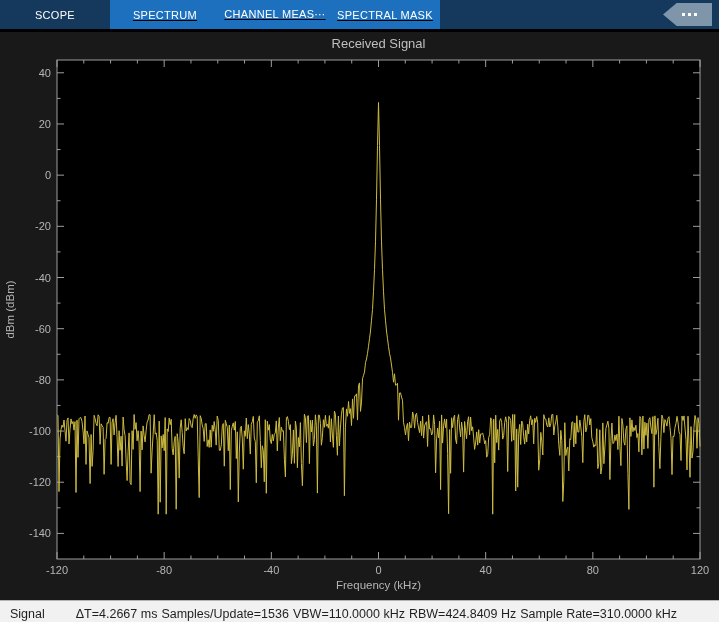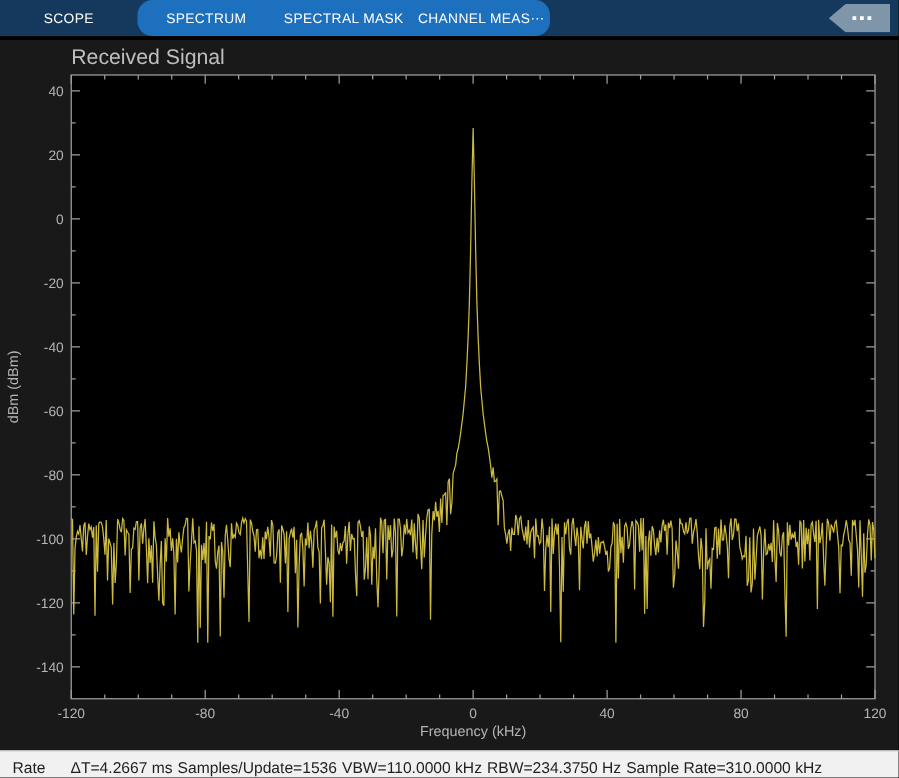--- a/index.html
+++ b/index.html
@@ -2,56 +2,56 @@
 <html><head>
 <meta charset="utf-8">
 <style>
   html,body{margin:0;padding:0;background:#000;}
   body{width:719px;height:622px;overflow:hidden;position:relative;
        font-family:"Liberation Sans",sans-serif;-webkit-font-smoothing:antialiased;}
   .app{position:absolute;inset:0;display:flex;flex-direction:column;}
 
   
   .toolbar{height:29px;background:#15395c;display:flex;align-items:stretch;flex:none;}
-  .tabgroup{display:flex;align-items:stretch;border-radius:12px;}
-  .tabgroup.highlight{background:#1d70bd;}
+  .tabgroup{display:flex;align-items:stretch;}
+  .tabgroup.highlight{background:#1d70bd;text-decoration:underline;}
   .tab{width:110px;display:flex;align-items:center;justify-content:center;
        color:#ffffff;font-size:11px;letter-spacing:.3px;cursor:pointer;white-space:nowrap;}
   .toolbar-spacer{flex:1;}
   .overflow-btn{border:0;margin:3px 7px 3px 0;width:49px;height:23px;background:#7e95aa;
        clip-path:polygon(0 50%,28% 0,100% 0,100% 100%,28% 100%);
        display:flex;align-items:center;justify-content:center;padding-left:10px;cursor:pointer;}
   .overflow-btn i{display:block;width:3px;height:3px;background:#ffffff;margin:0 1.5px;}
 
   
   .figure{position:relative;height:568px;background:#191919;border-top:3px solid #000;flex:none;}
-  .chart-title{position:absolute;top:4px;left:57px;width:643px;text-align:left;
-       color:#bfbfbf;font-size:17px;}
+  .chart-title{position:absolute;top:4px;left:57px;width:643px;text-align:center;
+       color:#bfbfbf;font-size:13px;}
   #chart-svg{position:absolute;top:0;left:0;}
 
   
   .statusbar{height:25px;background:#f1f1f1;border-top:1px solid #b5b5b5;
        display:flex;align-items:center;padding-left:10px;flex:none;
        font-size:12.5px;color:#1f1f1f;white-space:nowrap;overflow:hidden;}
-  .statusbar .sep30{margin-left:20px;}
+  .statusbar .sep30{margin-left:31px;}
   .statusbar .sep13{margin-left:4px;}
 </style>
 </head>
 <body>
 
 <div class="app">
 
   <div class="toolbar">
     <div class="tabgroup">
       <div class="tab">SCOPE</div>
     </div>
     <div class="tabgroup highlight">
       <div class="tab">SPECTRUM</div>
+      <div class="tab">CHANNEL MEAS⋯</div>
       <div class="tab">SPECTRAL MASK</div>
-      <div class="tab">CHANNEL MEAS⋯</div>
     </div>
     <div class="toolbar-spacer"></div>
     <button class="overflow-btn">
       <span style="display:flex">
           <i></i>
           <i></i>
           <i></i>
         </span>
     </button>
   </div>
@@ -165,21 +165,21 @@
         <text x="51" y="403.05128205128204" fill="#b5b5b5" font-size="11" text-anchor="end">-100</text>
         <text x="51" y="454.2307692307692" fill="#b5b5b5" font-size="11" text-anchor="end">-120</text>
         <text x="51" y="505.4102564102564" fill="#b5b5b5" font-size="11" text-anchor="end">-140</text>
         <text x="378.5" y="557" fill="#b5b5b5" font-size="11.5" text-anchor="middle">Frequency (kHz)</text>
         <text x="14" y="277.5" fill="#b5b5b5" font-size="11.5" text-anchor="middle" transform="rotate(-90 14 277.5)">dBm (dBm)</text>
         <polyline points="57.0,382.7 58.0,383.7 59.0,459.6 60.0,407.0 61.0,397.5 62.0,393.1 63.0,395.3 64.0,388.0 65.0,398.9 66.0,409.2 67.0,388.5 68.0,385.9 69.0,412.0 70.0,397.4 71.0,386.9 72.0,391.8 73.0,389.5 74.0,398.1 75.0,389.6 76.0,460.5 77.0,388.2 78.0,425.4 79.0,386.8 80.0,385.6 81.0,385.9 82.0,389.5 83.0,398.7 84.0,411.8 85.0,384.0 86.0,432.4 87.0,398.9 88.0,402.3 89.0,405.8 90.1,451.6 91.1,402.5 92.1,434.4 93.1,418.4 94.1,383.3 95.1,386.4 96.1,391.5 97.1,393.8 98.1,382.8 99.1,384.3 100.1,412.3 101.1,391.8 102.1,393.8 103.1,395.4 104.1,442.3 105.1,407.3 106.1,406.3 107.1,390.6 108.1,391.4 109.1,385.5 110.1,385.3 111.1,432.4 112.1,390.4 113.1,386.7 114.1,402.9 115.1,390.8 116.1,383.3 117.1,406.0 118.1,434.5 119.1,398.7 120.1,418.3 121.1,404.2 122.1,434.1 123.1,385.0 124.1,397.9 125.1,403.9 126.1,427.8 127.1,448.6 128.1,419.7 129.1,400.9 130.1,450.4 131.1,452.6 132.1,398.7 133.1,417.4 134.1,382.5 135.1,397.3 136.1,390.6 137.1,408.8 138.1,398.7 139.1,411.2 140.1,459.6 141.1,399.1 142.1,417.9 143.1,393.9 144.1,403.5 145.1,409.9 146.1,398.8 147.1,390.1 148.1,388.0 149.1,382.6 150.1,382.9 151.1,441.2 152.1,419.1 153.1,402.8 154.2,382.7 155.2,402.2 156.2,400.9 157.2,408.2 158.2,482.2 159.2,389.1 160.2,470.2 161.2,403.9 162.2,415.9 163.2,402.5 164.2,418.7 165.2,385.5 166.2,482.2 167.2,396.9 168.2,399.5 169.2,386.0 170.2,392.7 171.2,387.3 172.2,416.8 173.2,422.9 174.2,409.7 175.2,404.4 176.2,477.2 177.2,401.7 178.2,409.7 179.2,446.1 180.2,396.2 181.2,387.8 182.2,400.4 183.2,414.9 184.2,421.8 185.2,386.7 186.2,399.0 187.2,395.7 188.2,397.7 189.2,386.5 190.2,388.3 191.2,394.3 192.2,395.7 193.2,386.3 194.2,382.5 195.2,386.3 196.2,382.9 197.2,384.7 198.2,425.2 199.2,465.6 200.2,383.7 201.2,386.3 202.2,393.0 203.2,396.6 204.2,409.4 205.2,391.8 206.2,391.6 207.2,414.5 208.2,407.8 209.2,415.4 210.2,397.9 211.2,415.2 212.2,393.3 213.2,399.3 214.2,389.5 215.2,397.8 216.2,413.1 217.2,384.1 218.3,388.4 219.3,418.3 220.3,418.4 221.3,412.9 222.3,393.9 223.3,391.5 224.3,434.2 225.3,388.3 226.3,391.6 227.3,395.7 228.3,418.7 229.3,393.0 230.3,457.6 231.3,398.8 232.3,394.2 233.3,390.9 234.3,398.2 235.3,389.5 236.3,426.6 237.3,399.8 238.3,469.9 239.3,420.1 240.3,396.4 241.3,394.2 242.3,406.9 243.3,437.2 244.3,398.8 245.3,404.3 246.3,386.0 247.3,406.6 248.3,392.6 249.3,401.7 250.3,422.1 251.3,392.3 252.3,389.6 253.3,384.4 254.3,406.0 255.3,409.4 256.3,450.8 257.3,390.2 258.3,388.6 259.3,383.8 260.3,408.5 261.3,435.8 262.3,413.8 263.3,418.5 264.3,449.8 265.3,387.7 266.3,461.3 267.3,389.2 268.3,398.2 269.3,392.6 270.3,408.0 271.3,411.6 272.3,402.4 273.3,408.9 274.3,402.3 275.3,400.9 276.3,388.9 277.3,418.9 278.3,395.9 279.3,385.5 280.3,408.7 281.3,395.2 282.4,399.2 283.4,398.8 284.4,427.2 285.4,445.0 286.4,385.8 287.4,384.6 288.4,389.3 289.4,397.6 290.4,392.6 291.4,431.7 292.4,422.3 293.4,397.9 294.4,431.3 295.4,389.1 296.4,396.3 297.4,435.7 298.4,405.5 299.4,414.9 300.4,390.6 301.4,431.5 302.4,453.7 303.4,420.0 304.4,382.2 305.4,385.8 306.4,410.6 307.4,384.2 308.4,383.7 309.4,431.6 310.4,388.3 311.4,400.0 312.4,388.0 313.4,414.0 314.4,407.7 315.4,382.8 316.4,393.7 317.4,461.1 318.4,383.2 319.4,383.2 320.4,391.2 321.4,413.2 322.4,405.3 323.4,387.7 324.4,395.3 325.4,383.3 326.4,394.2 327.4,392.2 328.4,396.2 329.4,383.6 330.4,409.9 331.4,386.7 332.4,403.1 333.4,415.3 334.4,379.2 335.4,382.2 336.4,403.7 337.4,423.3 338.4,384.0 339.4,413.9 340.4,396.8 341.4,382.8 342.4,376.0 343.4,375.5 344.4,463.7 345.4,395.8 346.5,376.9 347.5,384.3 348.5,369.5 349.5,381.4 350.5,376.7 351.5,393.5 352.5,366.9 353.5,386.3 354.5,364.1 355.5,364.0 356.5,361.8 357.5,388.1 358.5,353.7 359.5,350.9 360.5,379.4 361.5,370.2 362.5,346.8 363.5,343.3 364.5,340.1 365.5,330.6 366.5,327.0 367.5,321.4 368.5,314.4 369.5,306.7 370.5,299.0 371.5,288.2 372.5,277.5 373.5,259.3 374.5,237.5 375.5,209.8 376.5,167.2 377.5,113.5 378.5,70.5 379.5,113.5 380.5,167.2 381.5,209.8 382.5,237.5 383.5,259.3 384.5,277.5 385.5,288.2 386.5,299.0 387.5,306.7 388.5,314.4 389.5,321.4 390.5,325.9 391.5,333.0 392.5,340.4 393.5,350.2 394.5,341.8 395.5,353.3 396.5,352.9 397.5,351.2 398.5,388.2 399.5,361.0 400.5,360.8 401.5,365.0 402.5,368.2 403.5,390.3 404.5,395.5 405.5,403.0 406.5,394.8 407.5,391.4 408.5,408.7 409.5,390.1 410.5,395.5 411.6,395.5 412.6,380.0 413.6,383.8 414.6,396.1 415.6,382.9 416.6,381.3 417.6,390.5 418.6,395.9 419.6,400.6 420.6,389.2 421.6,403.6 422.6,384.1 423.6,406.1 424.6,394.0 425.6,391.1 426.6,389.7 427.6,414.5 428.6,382.9 429.6,396.9 430.6,396.6 431.6,403.0 432.6,401.4 433.6,382.9 434.6,392.4 435.6,440.8 436.6,406.9 437.6,396.1 438.6,405.8 439.6,389.3 440.6,457.6 441.6,382.9 442.6,411.1 443.6,393.8 444.6,386.9 445.6,395.7 446.6,387.1 447.6,421.4 448.6,481.7 449.6,397.6 450.6,441.3 451.6,385.8 452.6,395.6 453.6,386.1 454.6,383.1 455.6,407.0 456.6,411.7 457.6,387.3 458.6,382.5 459.6,395.9 460.6,404.8 461.6,390.1 462.6,398.1 463.6,440.1 464.6,389.5 465.6,398.8 466.6,406.7 467.6,389.7 468.6,384.7 469.6,403.0 470.6,385.0 471.6,398.6 472.6,394.8 473.6,405.2 474.6,417.4 475.7,410.1 476.7,399.9 477.7,413.1 478.7,397.7 479.7,411.0 480.7,401.9 481.7,402.0 482.7,401.1 483.7,405.4 484.7,411.9 485.7,408.6 486.7,425.2 487.7,422.6 488.7,405.4 489.7,402.6 490.7,385.8 491.7,388.4 492.7,482.2 493.7,387.1 494.7,430.8 495.7,383.2 496.7,410.6 497.7,397.4 498.7,418.1 499.7,388.9 500.7,386.6 501.7,390.5 502.7,407.1 503.7,403.7 504.7,390.6 505.7,384.8 506.7,390.1 507.7,439.5 508.7,384.5 509.7,385.8 510.7,388.4 511.7,409.4 512.7,382.4 513.7,408.1 514.7,382.5 515.7,459.0 516.7,396.9 517.7,455.2 518.7,401.6 519.7,392.4 520.7,412.5 521.7,389.0 522.7,391.8 523.7,404.6 524.7,412.1 525.7,398.3 526.7,409.9 527.7,392.2 528.7,401.9 529.7,388.2 530.7,383.8 531.7,392.8 532.7,387.6 533.7,411.8 534.7,386.1 535.7,390.4 536.7,384.5 537.7,390.8 538.7,438.2 539.8,427.3 540.8,400.4 541.8,409.2 542.8,423.0 543.8,382.7 544.8,386.9 545.8,387.2 546.8,393.3 547.8,395.1 548.8,385.8 549.8,394.9 550.8,391.9 551.8,382.6 552.8,382.5 553.8,403.0 554.8,393.8 555.8,389.8 556.8,383.3 557.8,394.2 558.8,412.7 559.8,423.4 560.8,398.4 561.8,408.4 562.8,469.5 563.8,449.2 564.8,390.7 565.8,423.5 566.8,417.2 567.8,415.2 568.8,438.9 569.8,406.7 570.8,407.5 571.8,390.3 572.8,389.8 573.8,414.9 574.8,390.9 575.8,411.8 576.8,383.7 577.8,400.0 578.8,400.1 579.8,388.0 580.8,395.0 581.8,404.7 582.8,430.6 583.8,389.7 584.8,382.7 585.8,399.9 586.8,395.8 587.8,383.3 588.8,383.5 589.8,393.0 590.8,386.6 591.8,405.6 592.8,409.5 593.8,415.2 594.8,412.7 595.8,413.5 596.8,396.7 597.8,436.6 598.8,431.8 599.8,397.8 600.8,442.0 601.8,435.2 602.8,390.9 603.9,431.7 604.9,414.9 605.9,396.4 606.9,392.9 607.9,389.2 608.9,396.5 609.9,447.6 610.9,409.5 611.9,391.1 612.9,411.7 613.9,410.8 614.9,403.0 615.9,408.6 616.9,402.2 617.9,417.6 618.9,384.2 619.9,414.4 620.9,433.6 621.9,386.5 622.9,393.1 623.9,409.9 624.9,413.2 625.9,397.1 626.9,393.8 627.9,441.4 628.9,477.4 629.9,385.8 630.9,404.4 631.9,387.9 632.9,399.7 633.9,395.4 634.9,398.5 635.9,393.2 636.9,405.6 637.9,401.5 638.9,419.8 639.9,384.5 640.9,386.8 641.9,422.8 642.9,384.0 643.9,417.1 644.9,390.2 645.9,403.4 646.9,391.1 647.9,416.4 648.9,387.5 649.9,385.7 650.9,395.3 651.9,401.6 652.9,384.6 653.9,455.2 654.9,383.8 655.9,402.5 656.9,397.2 657.9,386.3 658.9,415.7 659.9,436.6 660.9,405.3 661.9,383.1 662.9,386.6 663.9,400.6 664.9,387.6 665.9,389.9 666.9,394.1 668.0,386.2 669.0,384.7 670.0,395.7 671.0,406.3 672.0,442.6 673.0,404.1 674.0,404.5 675.0,395.4 676.0,391.3 677.0,384.3 678.0,390.4 679.0,399.8 680.0,402.2 681.0,428.5 682.0,384.0 683.0,388.5 684.0,383.9 685.0,396.2 686.0,407.8 687.0,437.9 688.0,384.2 689.0,412.5 690.0,445.3 691.0,394.6 692.0,426.1 693.0,419.5 694.0,395.2 695.0,383.5 696.0,388.1 697.0,416.3 698.0,385.6 699.0,391.8 700.0,414.5" fill="none" stroke="#cdbb3f" stroke-width="1"></polyline>
       </svg>
   </div>
 
   <div class="statusbar">
-    <span>Rate</span>
+    <span>Signal</span>
     <span class="sep30">ΔT=4.2667 ms</span>
     <span class="sep13">Samples/Update=1536</span>
     <span class="sep13">VBW=110.0000 kHz</span>
-    <span class="sep13">RBW=234.3750 Hz</span>
+    <span class="sep13">RBW=424.8409 Hz</span>
     <span class="sep13">Sample Rate=310.0000 kHz</span>
 
   </div>
 </div>
 
 </body></html>

